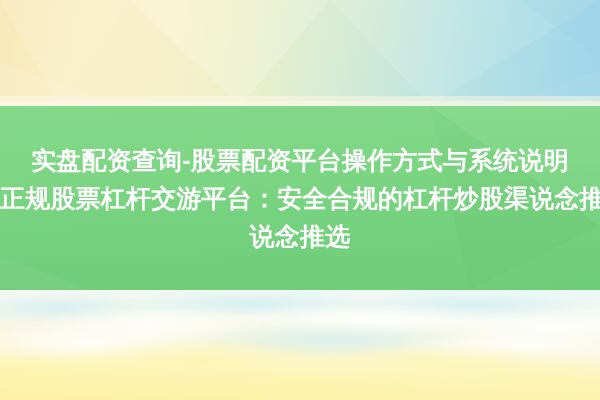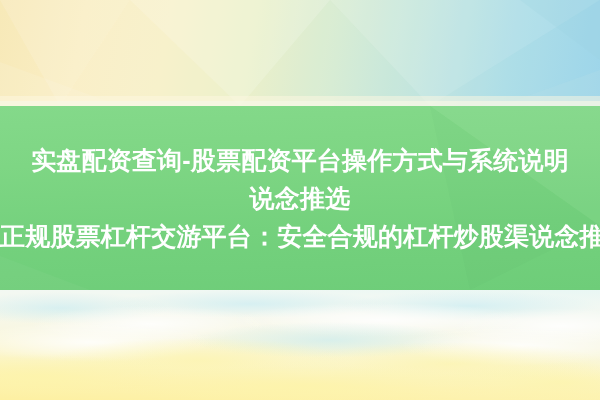--- a/index.html
+++ b/index.html
@@ -151,22 +151,22 @@
   <div class="green-band">
     <svg class="facet" width="600" height="184" viewBox="0 0 600 184">
       <polygon points="600,0 600,120 430,0" fill="#ffffff" opacity="0.045"></polygon>
       <polygon points="430,0 600,120 470,184" fill="#2f9a52" opacity="0.035"></polygon>
       <polygon points="0,150 90,184 0,184" fill="#ffffff" opacity="0.035"></polygon>
     </svg>
   </div>
 
   <div class="text-block">
     <div class="headline l1">实盘配资查询-股票配资平台操作方式与系统说明</div>
+    <div class="headline l2">正规股票杠杆交游平台：安全合规的杠杆炒股渠说念推</div>
     <div class="headline l3">说念推选</div>
-    <div class="headline l2">正规股票杠杆交游平台：安全合规的杠杆炒股渠说念推</div>
   </div>
 
   <div class="seam"></div>
 
   <div class="bottom-band">
     <svg class="clouds" width="600" height="110" viewBox="0 0 600 110">
       <defs>
         <radialGradient id="cw" cx="50%" cy="50%" r="50%">
           <stop offset="0%" stop-color="#ffffff" stop-opacity="0.85"></stop>
           <stop offset="100%" stop-color="#ffffff" stop-opacity="0"></stop>

